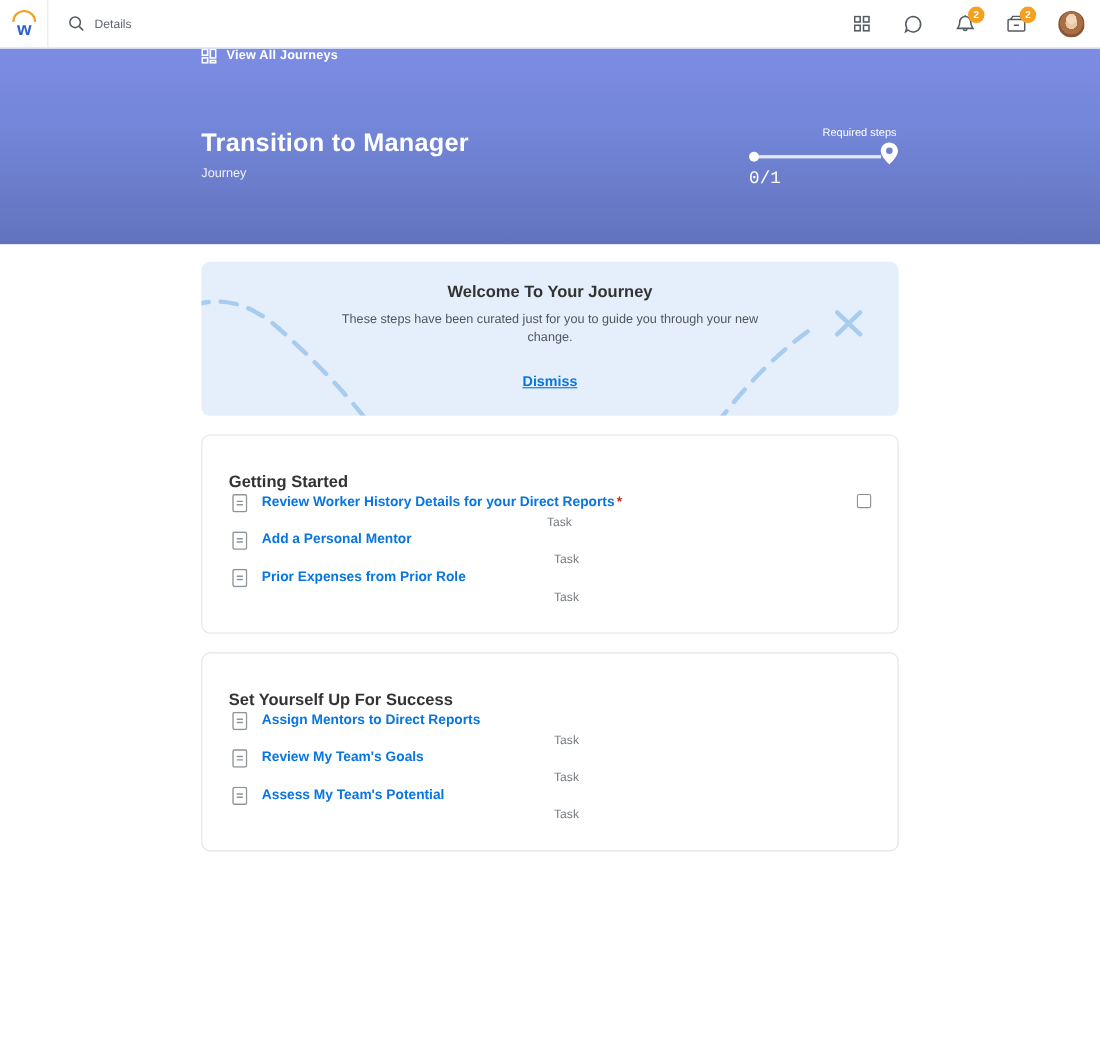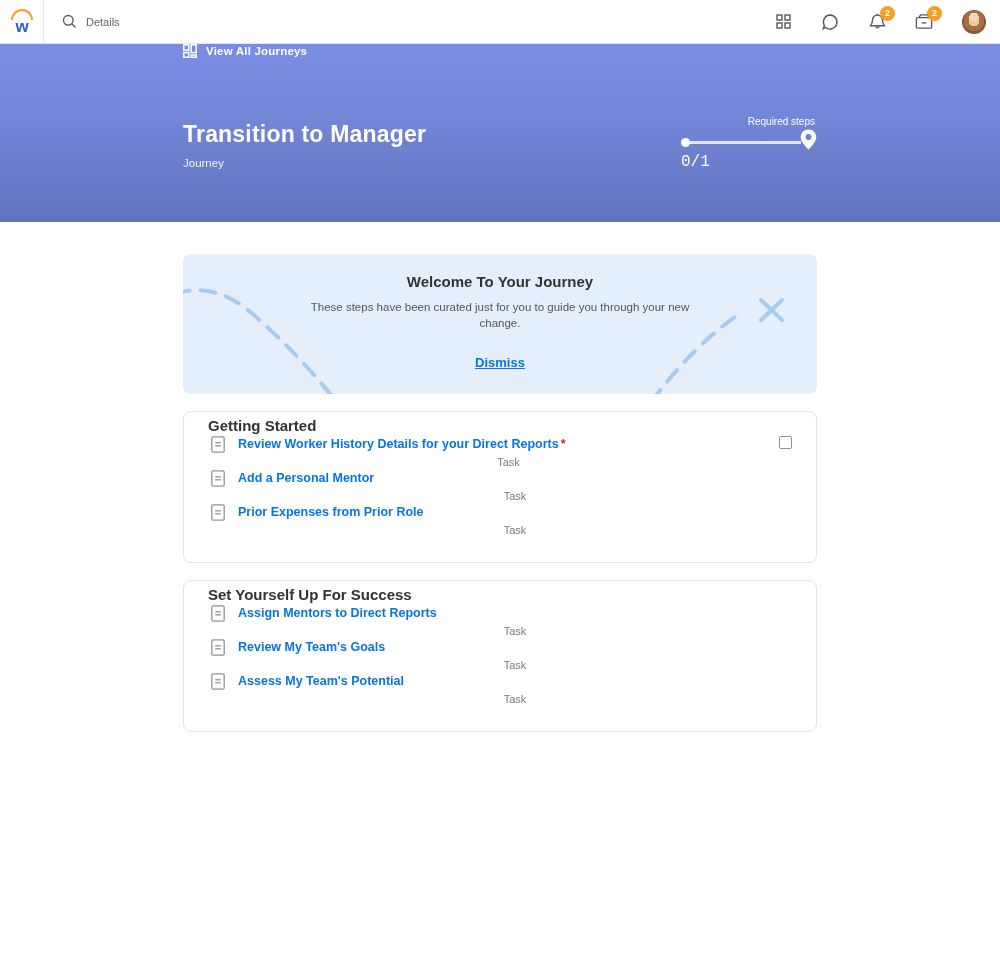--- a/index.html
+++ b/index.html
@@ -43,47 +43,47 @@
 
   
   .journey-header {
     height:178px;
     background:linear-gradient(180deg, #7d8ce3 0%, #7386d8 40%, #6273bd 100%);
     position:relative;
   }
   .jh-inner { width:634px; margin:0 auto; }
   .back-link { display:flex; align-items:center; gap:9px; color:#fff; cursor:pointer; width:max-content; }
   .back-link-label { font-size:11.5px; font-weight:bold; letter-spacing:.2px; }
-  .jh-titlerow { display:flex; justify-content:space-between; align-items:center; margin-top:58px; }
+  .jh-titlerow { display:flex; justify-content:space-between; align-items:flex-start; margin-top:58px; }
   .jh-title { font-size:23px; font-weight:bold; color:#fff; letter-spacing:.2px; }
   .jh-subtitle { font-size:11.5px; color:#f0f2fb; margin-top:9px; }
   .progress-widget { width:136px; margin-bottom:2px; }
   .progress-label { font-size:10px; color:#fff; text-align:right; padding-right:2px; }
   .progress-bar { display:flex; align-items:center; margin-top:5px; height:20px; }
   .progress-dot { width:9px; height:9px; border-radius:50%; background:#fff; flex:none; }
   .progress-track { flex:1; height:3px; background:rgba(255,255,255,.8); margin:0 -1px; }
   .progress-pin { flex:none; margin-top:-5px; }
   .progress-count { font-size:16px; color:#fff; margin-top:1px;font-family:Liberation Mono, monospace; }
 
   
   .content { width:634px; margin:0 auto; }
 
   .welcome-card {
-    margin-top:32px; height:140px; background:var(--welcome-bg,#e4effb); border-radius:8px;
+    margin-top:16px; height:140px; background:var(--welcome-bg,#e4effb); border-radius:8px;
     position:relative; overflow:hidden; text-align:center; padding-top:19px;
   }
   .welcome-deco { position:absolute; top:0; left:0; pointer-events:none; }
   .welcome-title { font-size:15px; font-weight:bold; color:#333; position:relative; }
   .welcome-body { font-size:11.5px; color:#51565c; line-height:16px; width:380px; margin:9px auto 0; position:relative; }
   .dismiss-link { display:inline-block; margin-top:24px; font-size:13px; font-weight:bold;
     color:var(--link-color,#0875e1); cursor:pointer; position:relative;text-decoration:underline; }
 
   .section-card {
     margin-top:17px; background:#fff; border:1px solid #dfe5ec; border-radius:8px;
-    padding:5px 24px 26px;
+    padding:34px 24px 26px;
   }
   .section-title { font-size:15px; font-weight:bold; color:#333; }
   .task-row { display:flex; align-items:flex-start; }
   .task-icon { flex:none; margin:2px 13px 0 3px; }
   .task-text { flex:1; }
   .task-link { font-size:12.5px; font-weight:bold; color:var(--link-color,#0875e1); cursor:pointer; }
   .task-required { color:#d0271d; font-weight:bold; font-size:12.5px; margin-left:2px; }
   .task-type { font-size:11px; color:#767b81; margin-top:4px;text-align:center; }
   .task-checkbox { flex:none; width:13px; height:13px; border:1px solid #8b9097; border-radius:2px;
     background:#fff; margin-top:2px; cursor:pointer; }

